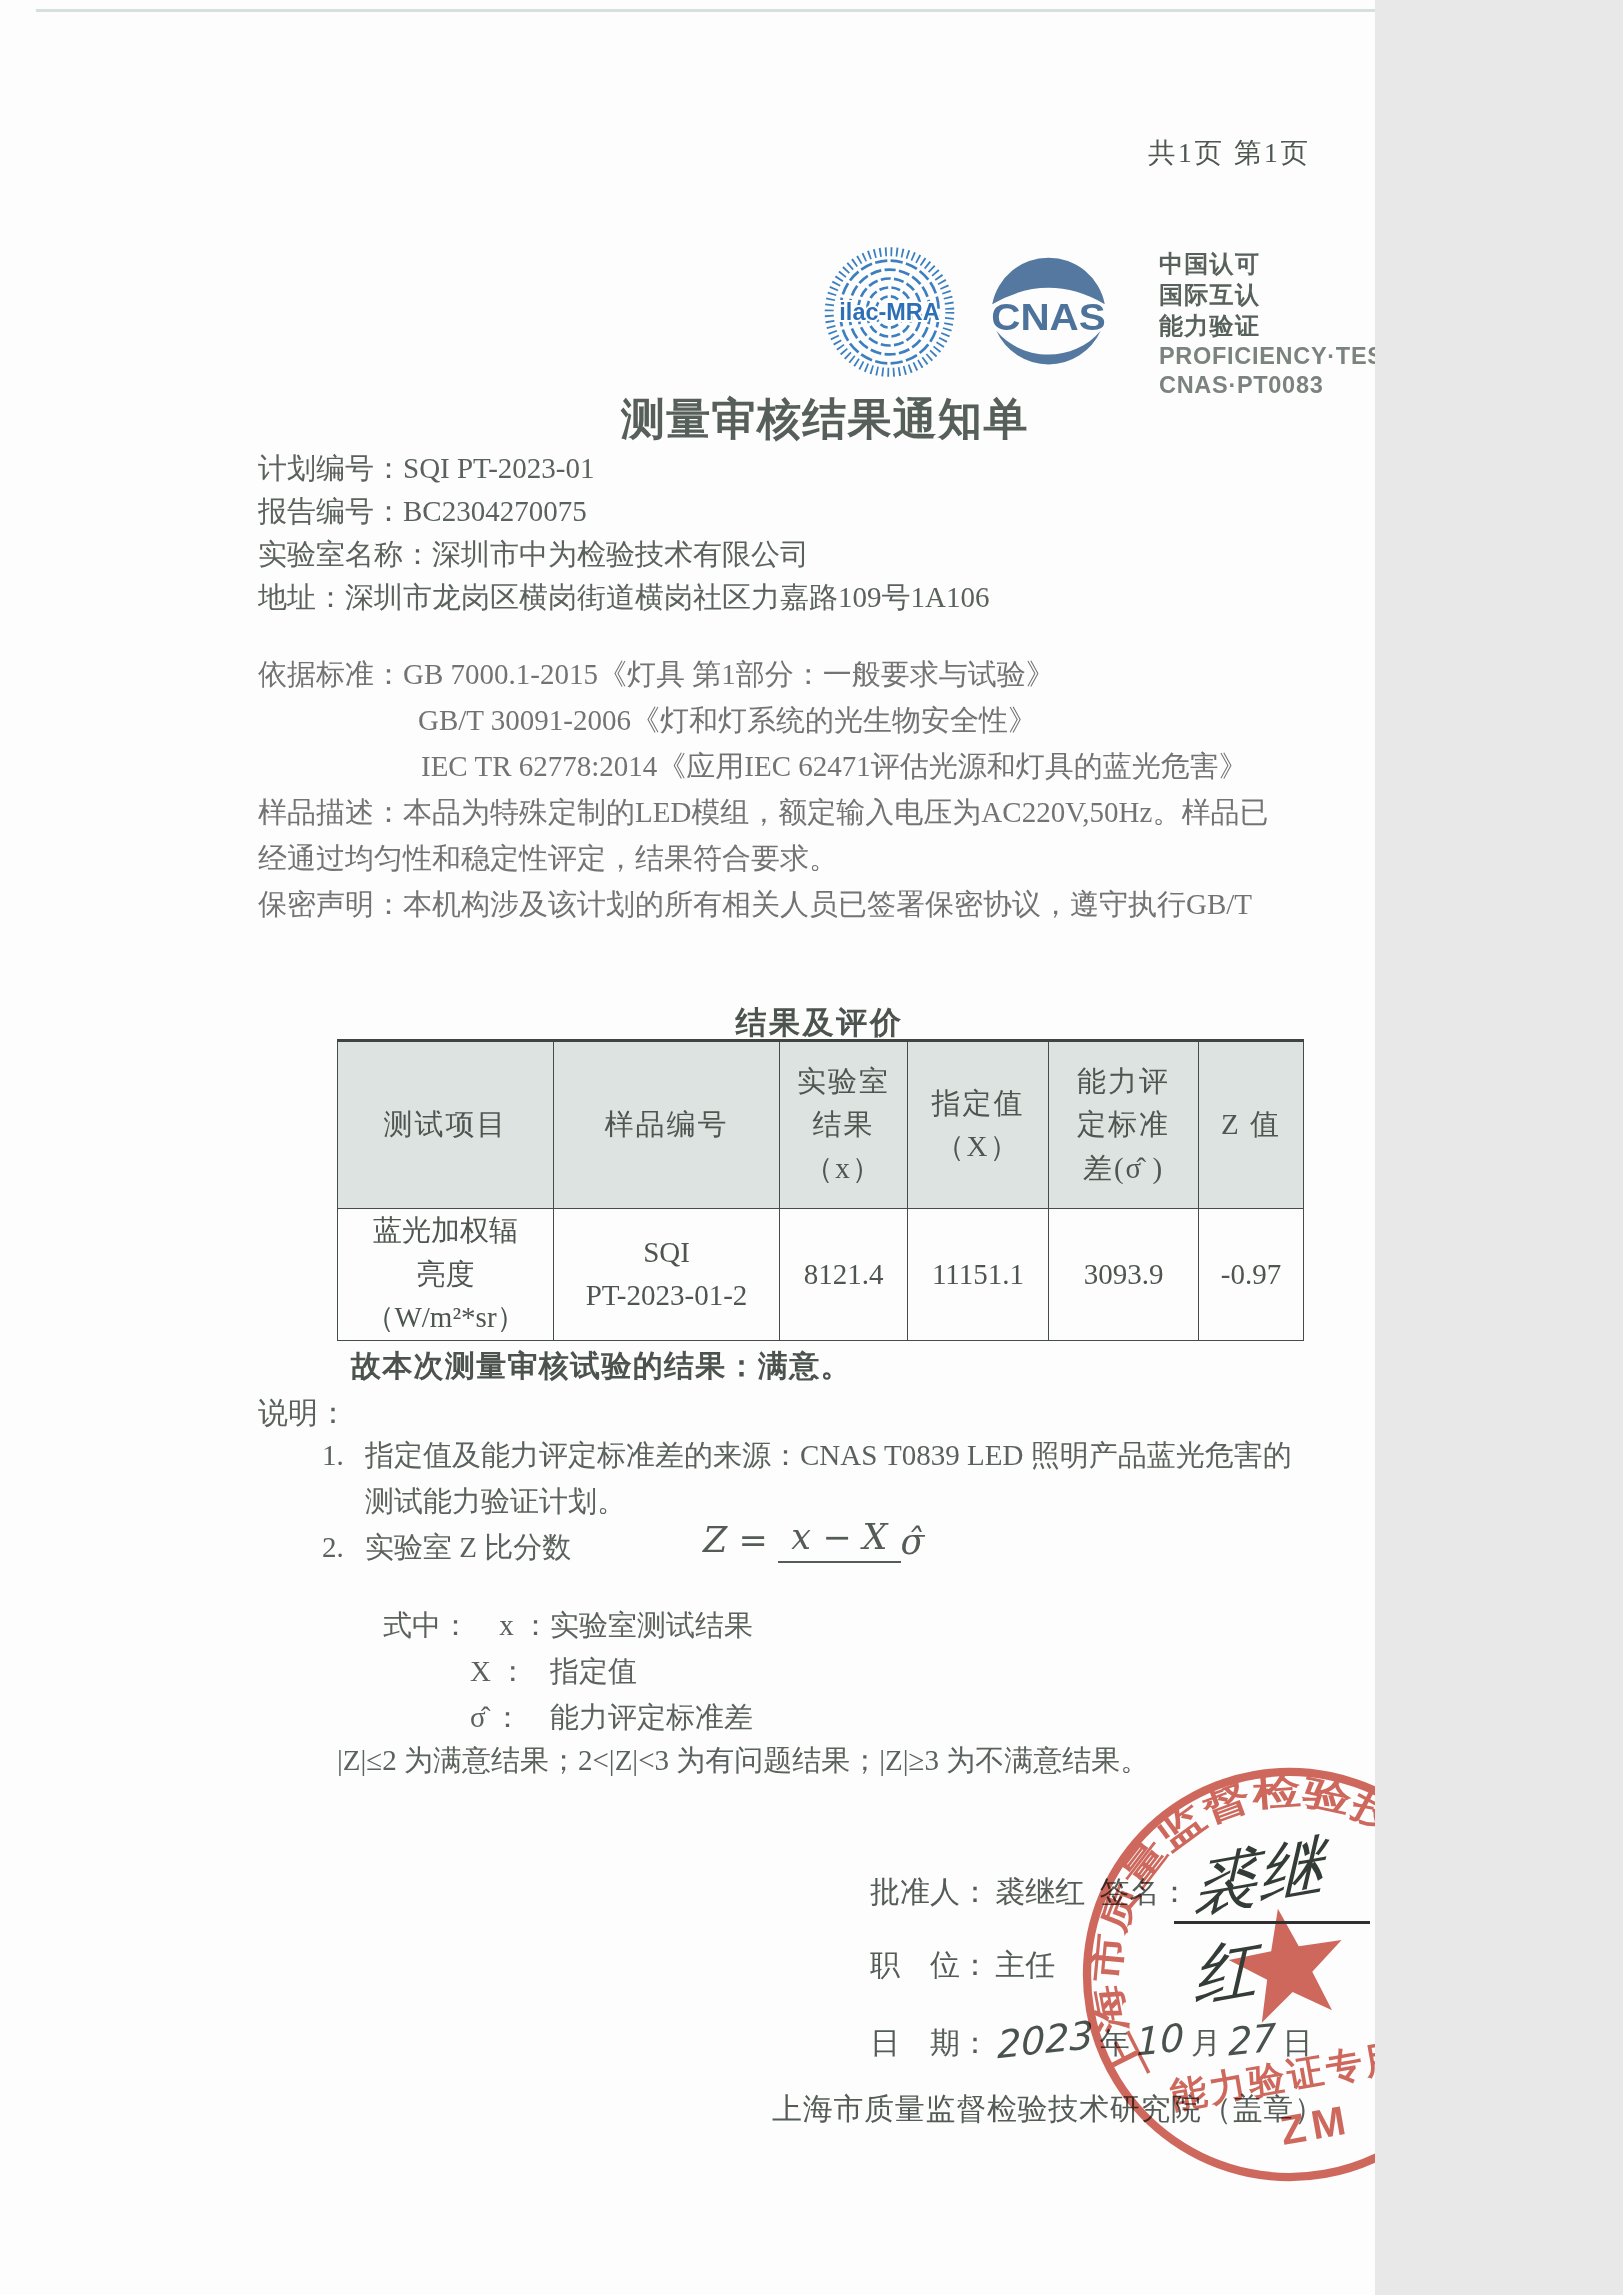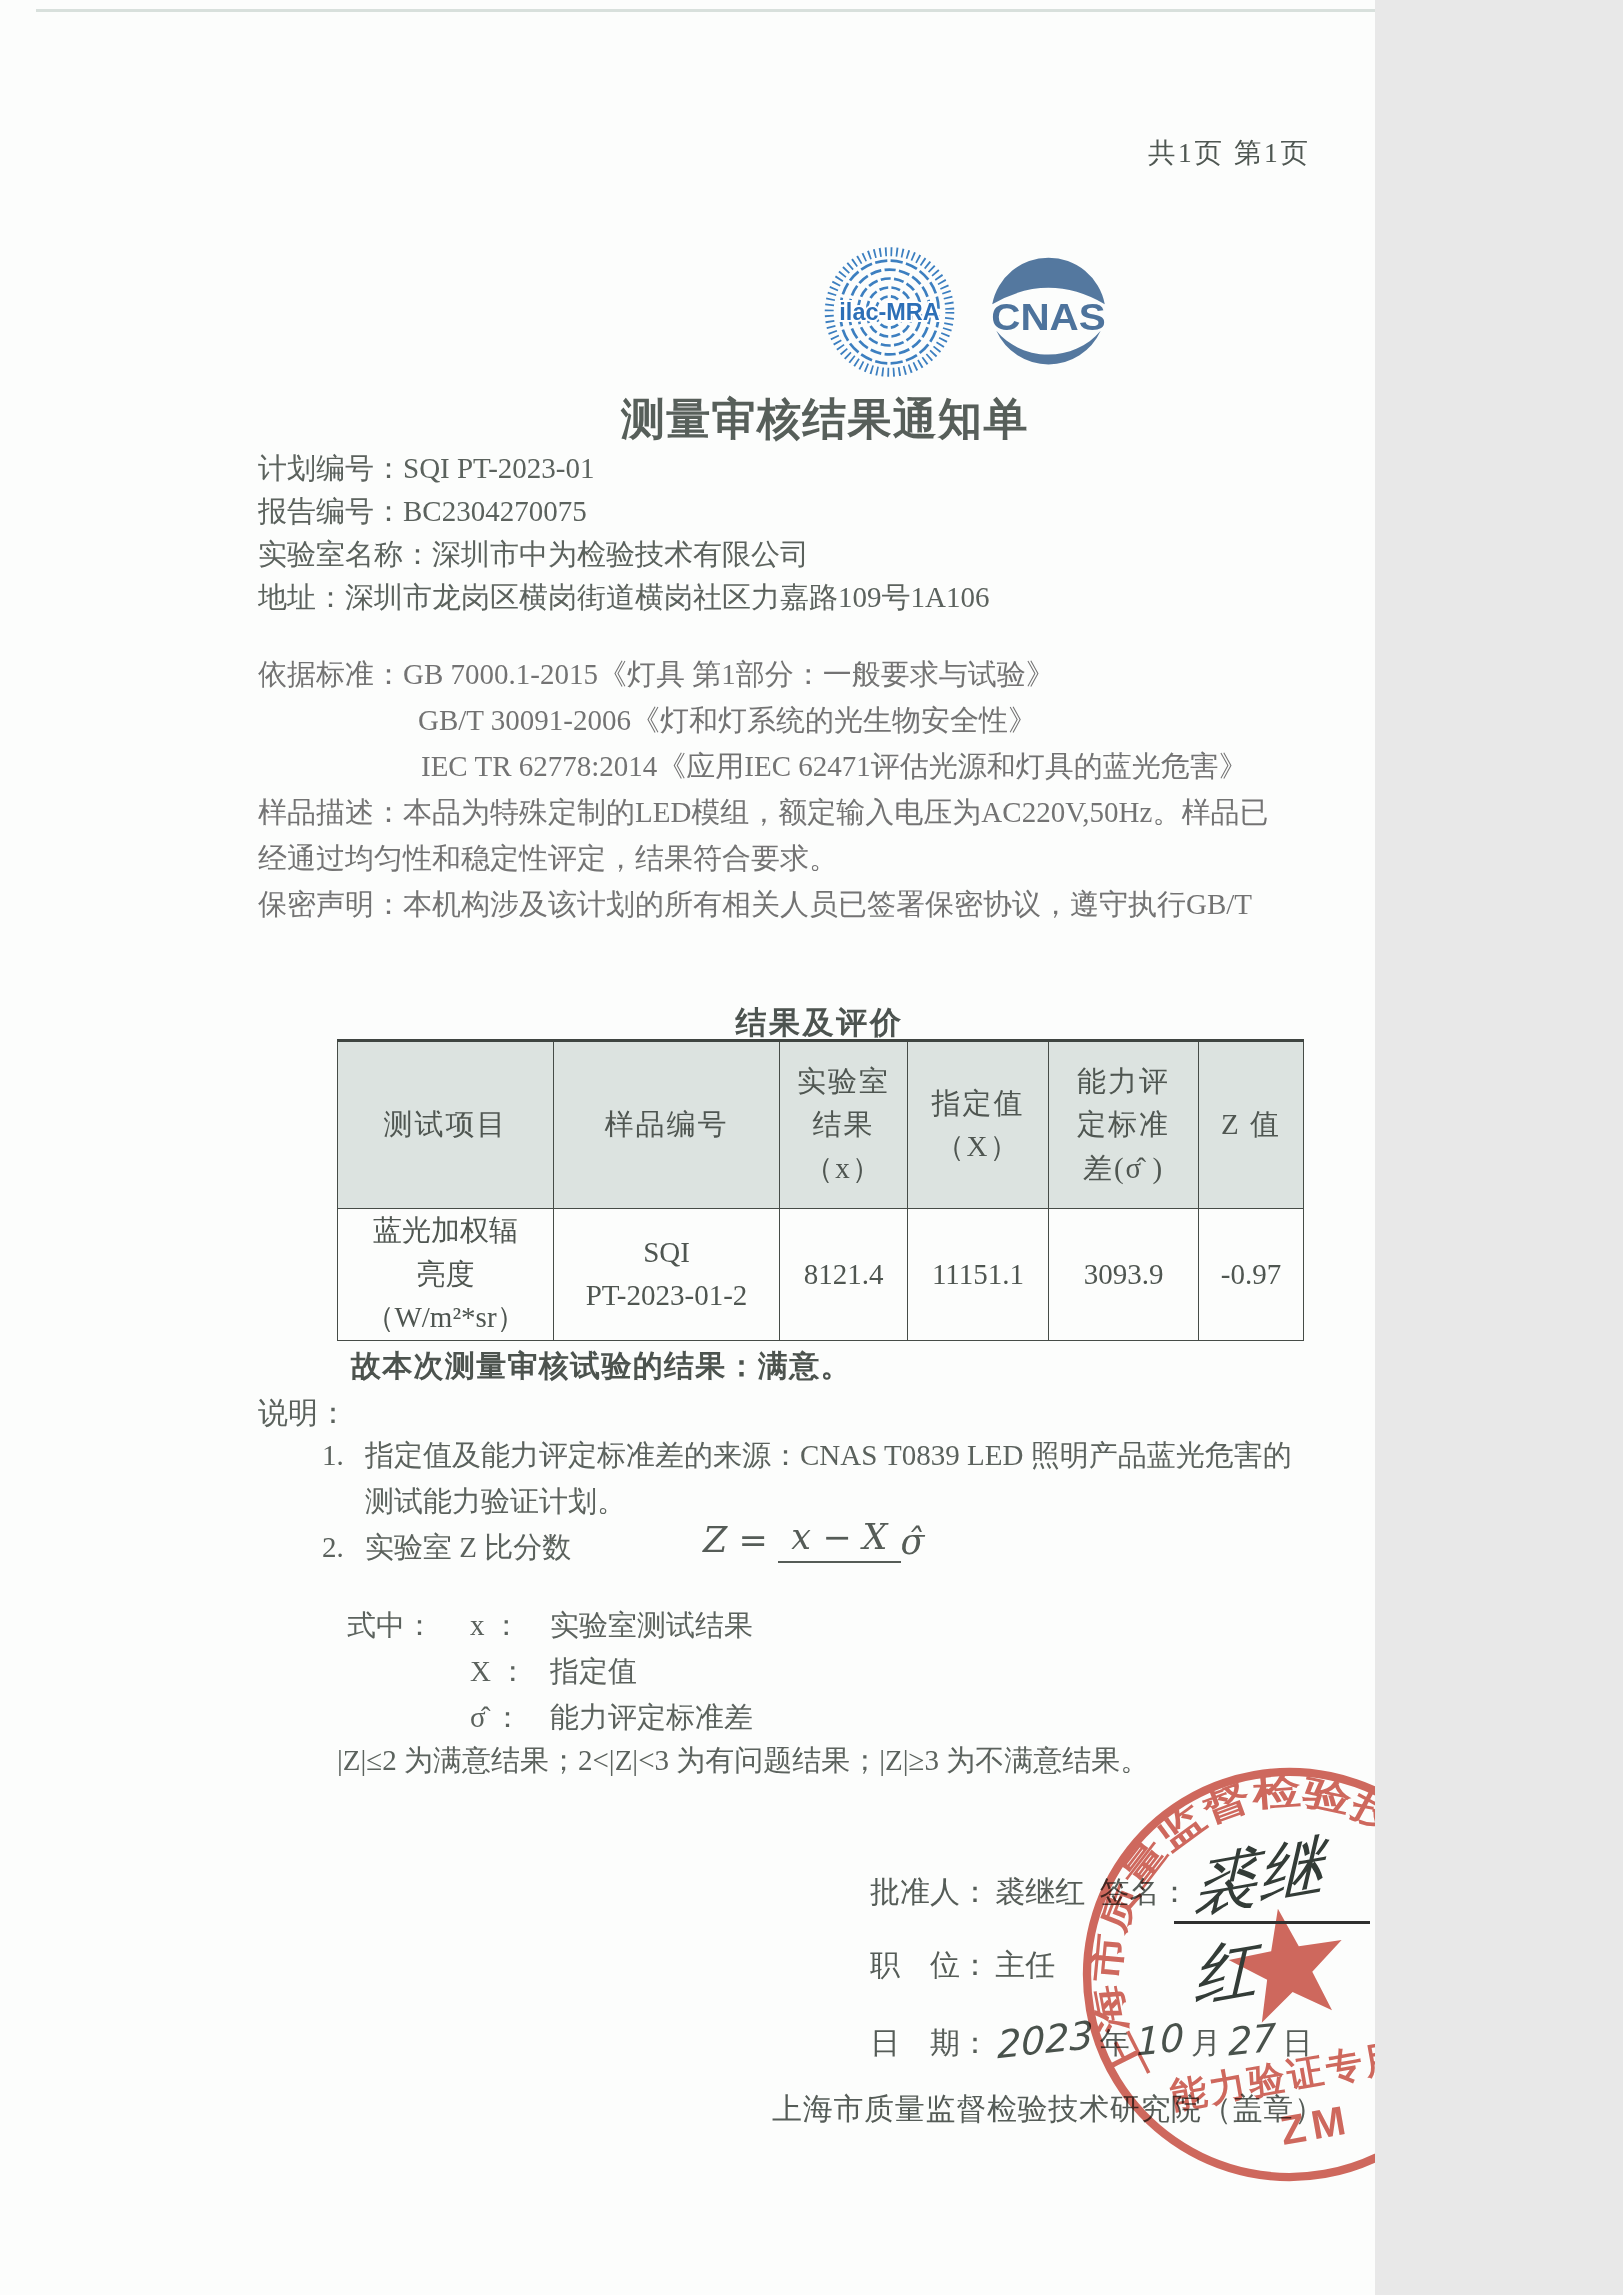--- a/index.html
+++ b/index.html
@@ -62,21 +62,21 @@
 
   .formula{position:absolute;left:703px;top:1517px;font-family:"DejaVu Serif",serif;font-style:italic;font-size:35px;color:#555c57;display:flex;align-items:center;}
   .formula .f-lhs{margin-right:10.5px;}
   .frac{display:inline-flex;flex-direction:row;align-items:center;}
   .frac .num{padding:0 13px 3.9px 13px;border-bottom:2px solid #555c57;}
   .frac .den{padding-top:3.9px;}
 
   .where-row{position:absolute;left:347px;font-size:29px;color:#5b625d;white-space:nowrap;display:flex;}
   .where-row .w-label{display:inline-block;width:123px;}
   .where-row .w-sym{display:inline-block;width:80px;}
-  .wr1{top:1606px;}
+  .wr1{top:1606px;text-align:right;}
   .wr2{top:1652px;}
   .wr3{top:1698px;}
   .criteria{position:absolute;left:337px;top:1741px;font-size:29px;color:#5b625d;white-space:nowrap;}
 
   .appr-row{position:absolute;left:870px;font-size:30px;color:#555c57;white-space:nowrap;}
   .ar1{top:1872px;}
   .ar2{top:1945px;}
   .ar3{top:2018px;}
   .ar1 .sign-label{margin-left:14.4px;}
   .appr-name{margin-left:5.2px;}
@@ -121,20 +121,27 @@
     </g>
     <text x="60" y="67" text-anchor="middle" font-family="Liberation Sans, DejaVu Sans, sans-serif" font-size="21" font-weight="bold" fill="#2c6fb7" stroke="#ffffff" stroke-width="3.5" style="paint-order:stroke">ilac-MRA</text>
   </svg>
 
   <svg class="cnas-logo" viewBox="0 0 130 120">
     <path d="M 10,48 A 56,56 0 0 1 120,48 Q 65,16 10,48 Z" fill="#54789f"></path>
     <path d="M 14,74 A 56,56 0 0 0 116,74 C 90,105 40,105 14,74 Z" fill="#54789f"></path>
     <text x="65" y="73" text-anchor="middle" font-family="Liberation Sans, DejaVu Sans, sans-serif" font-size="37" font-weight="bold" fill="#4d739c" textLength="112" lengthAdjust="spacingAndGlyphs">CNAS</text>
   </svg>
 
+  <div class="accred">
+    <div class="cn">中国认可</div>
+    <div class="cn">国际互认</div>
+    <div class="cn">能力验证</div>
+    <div class="en">PROFICIENCY·TESTING</div>
+    <div class="en">CNAS·PT0083</div>
+  </div>
 
   <div class="doc-title">测量审核结果通知单</div>
 
   <div class="info-block">
     <div class="info-row">
       <span>计划编号：</span><span>SQI PT-2023-01</span>
     </div>
     <div class="info-row">
       <span>报告编号：</span><span>BC2304270075</span>
     </div>

